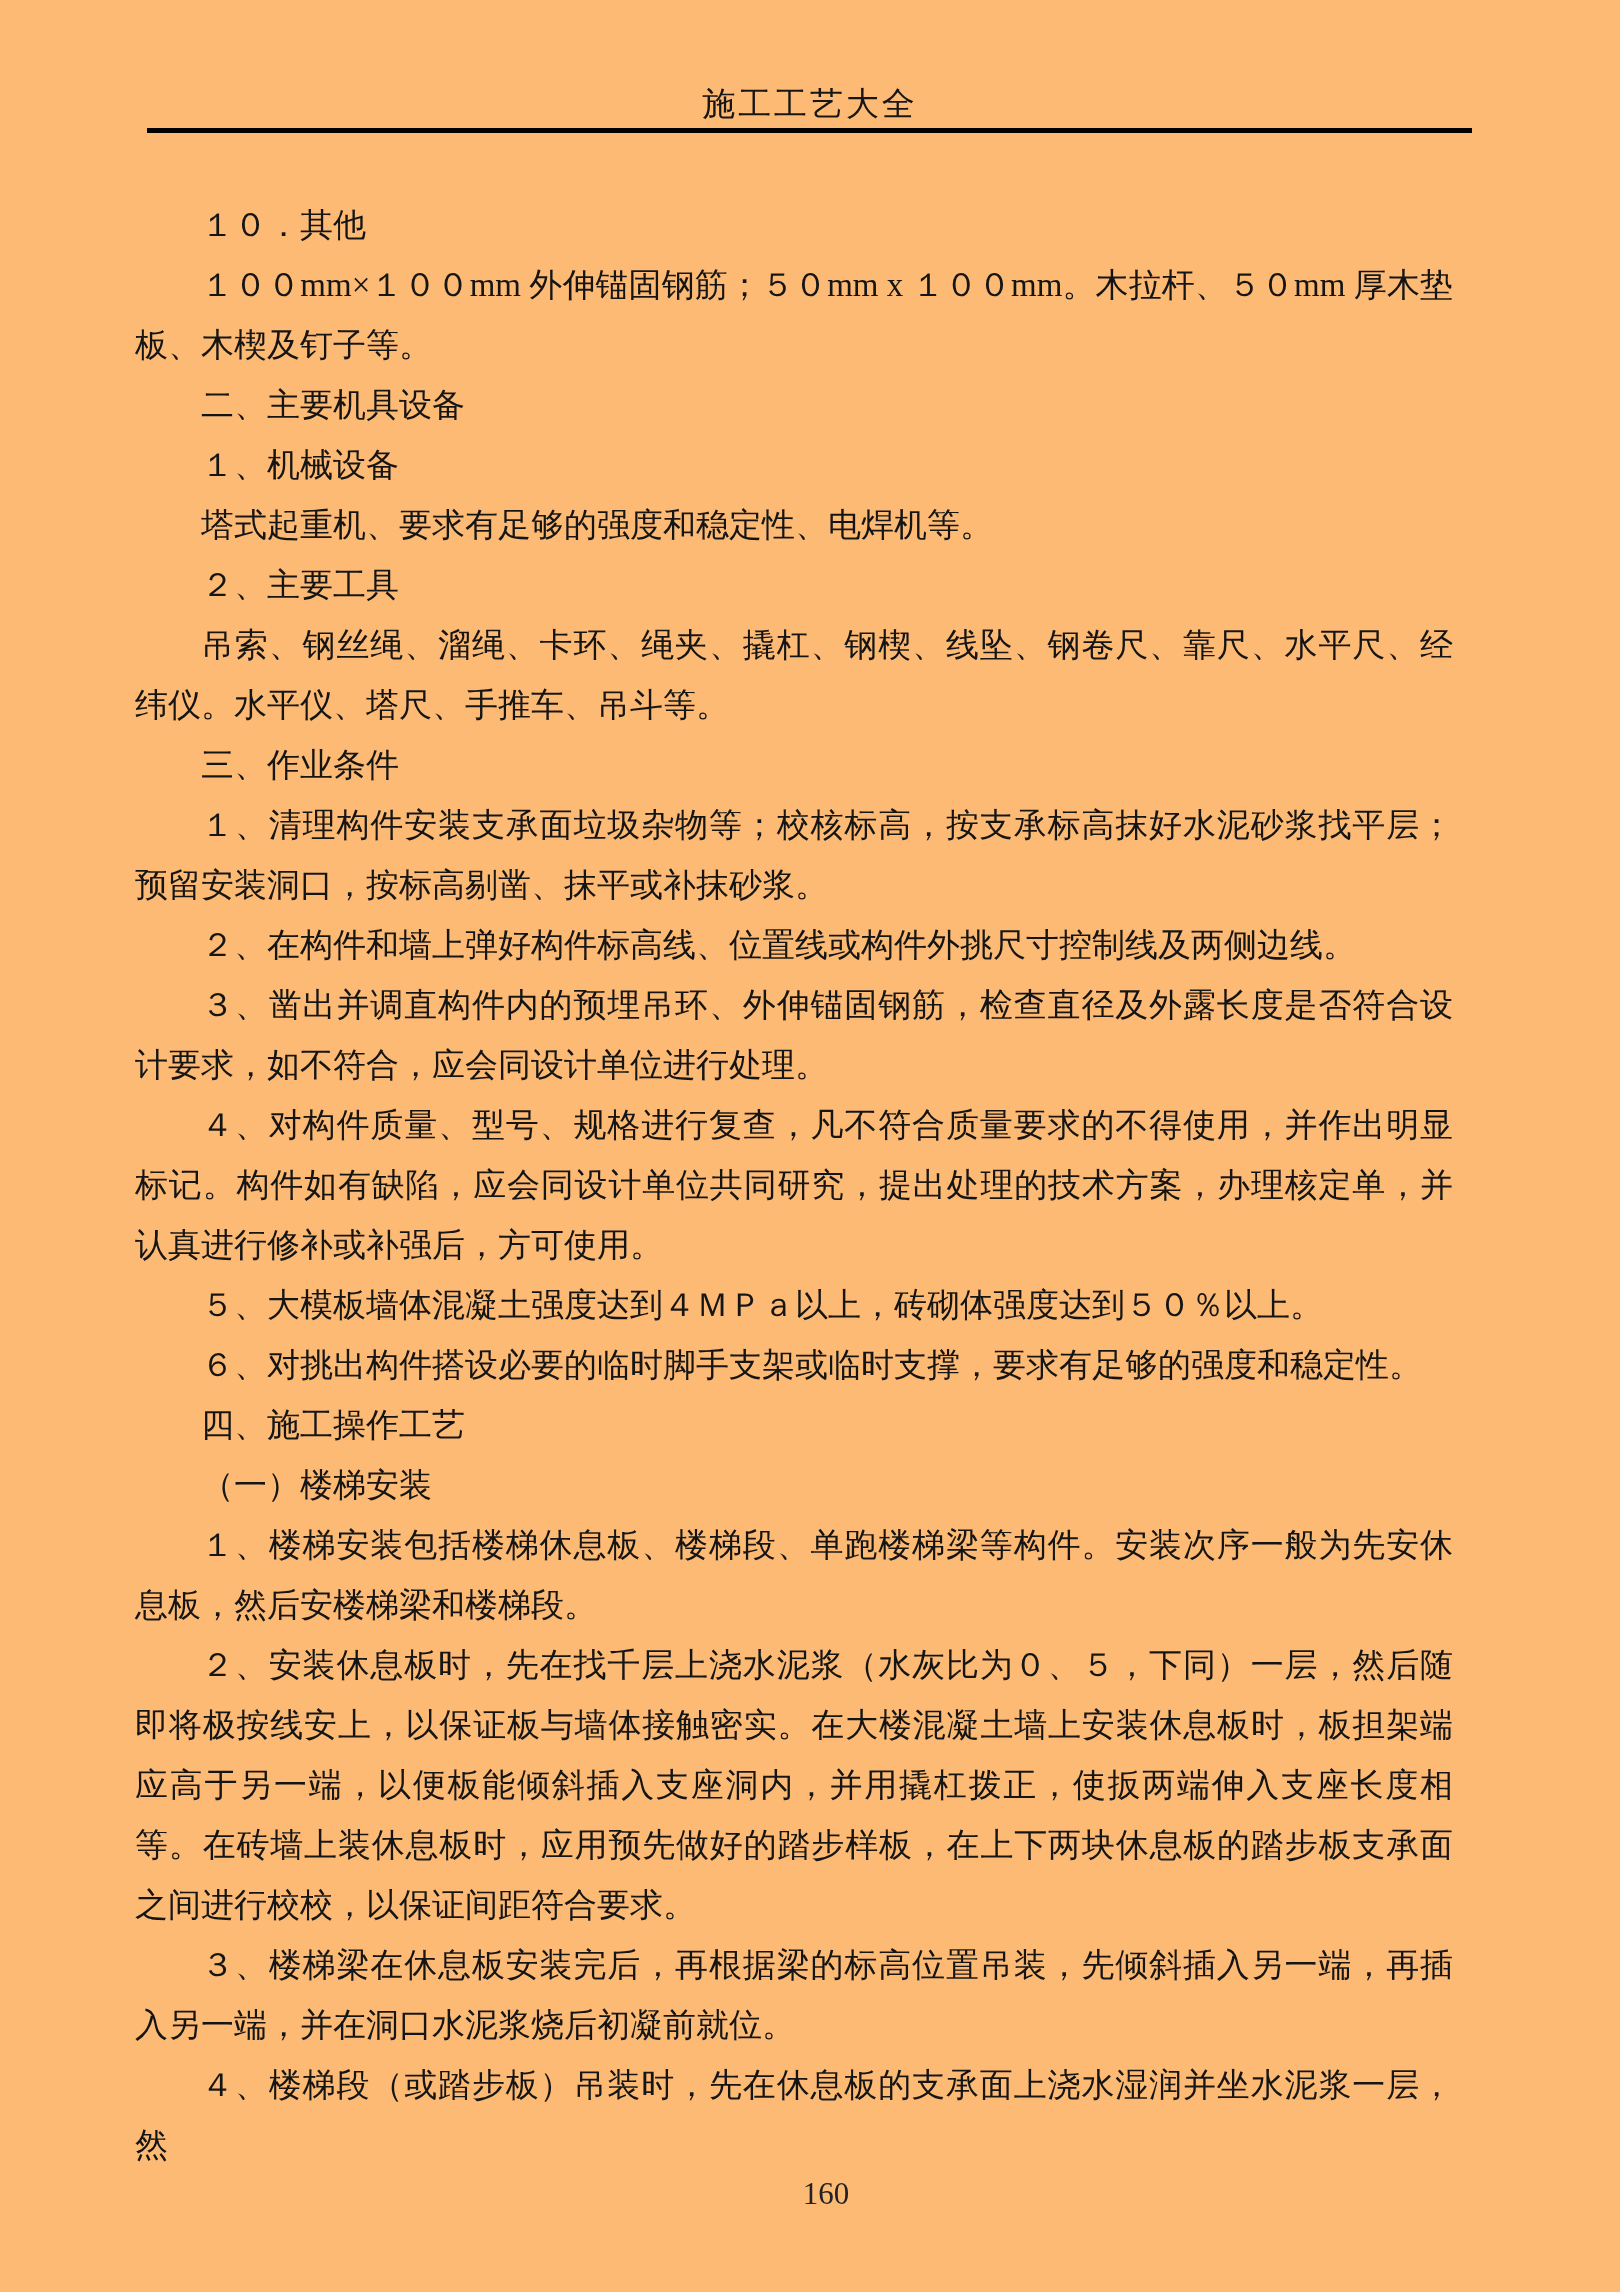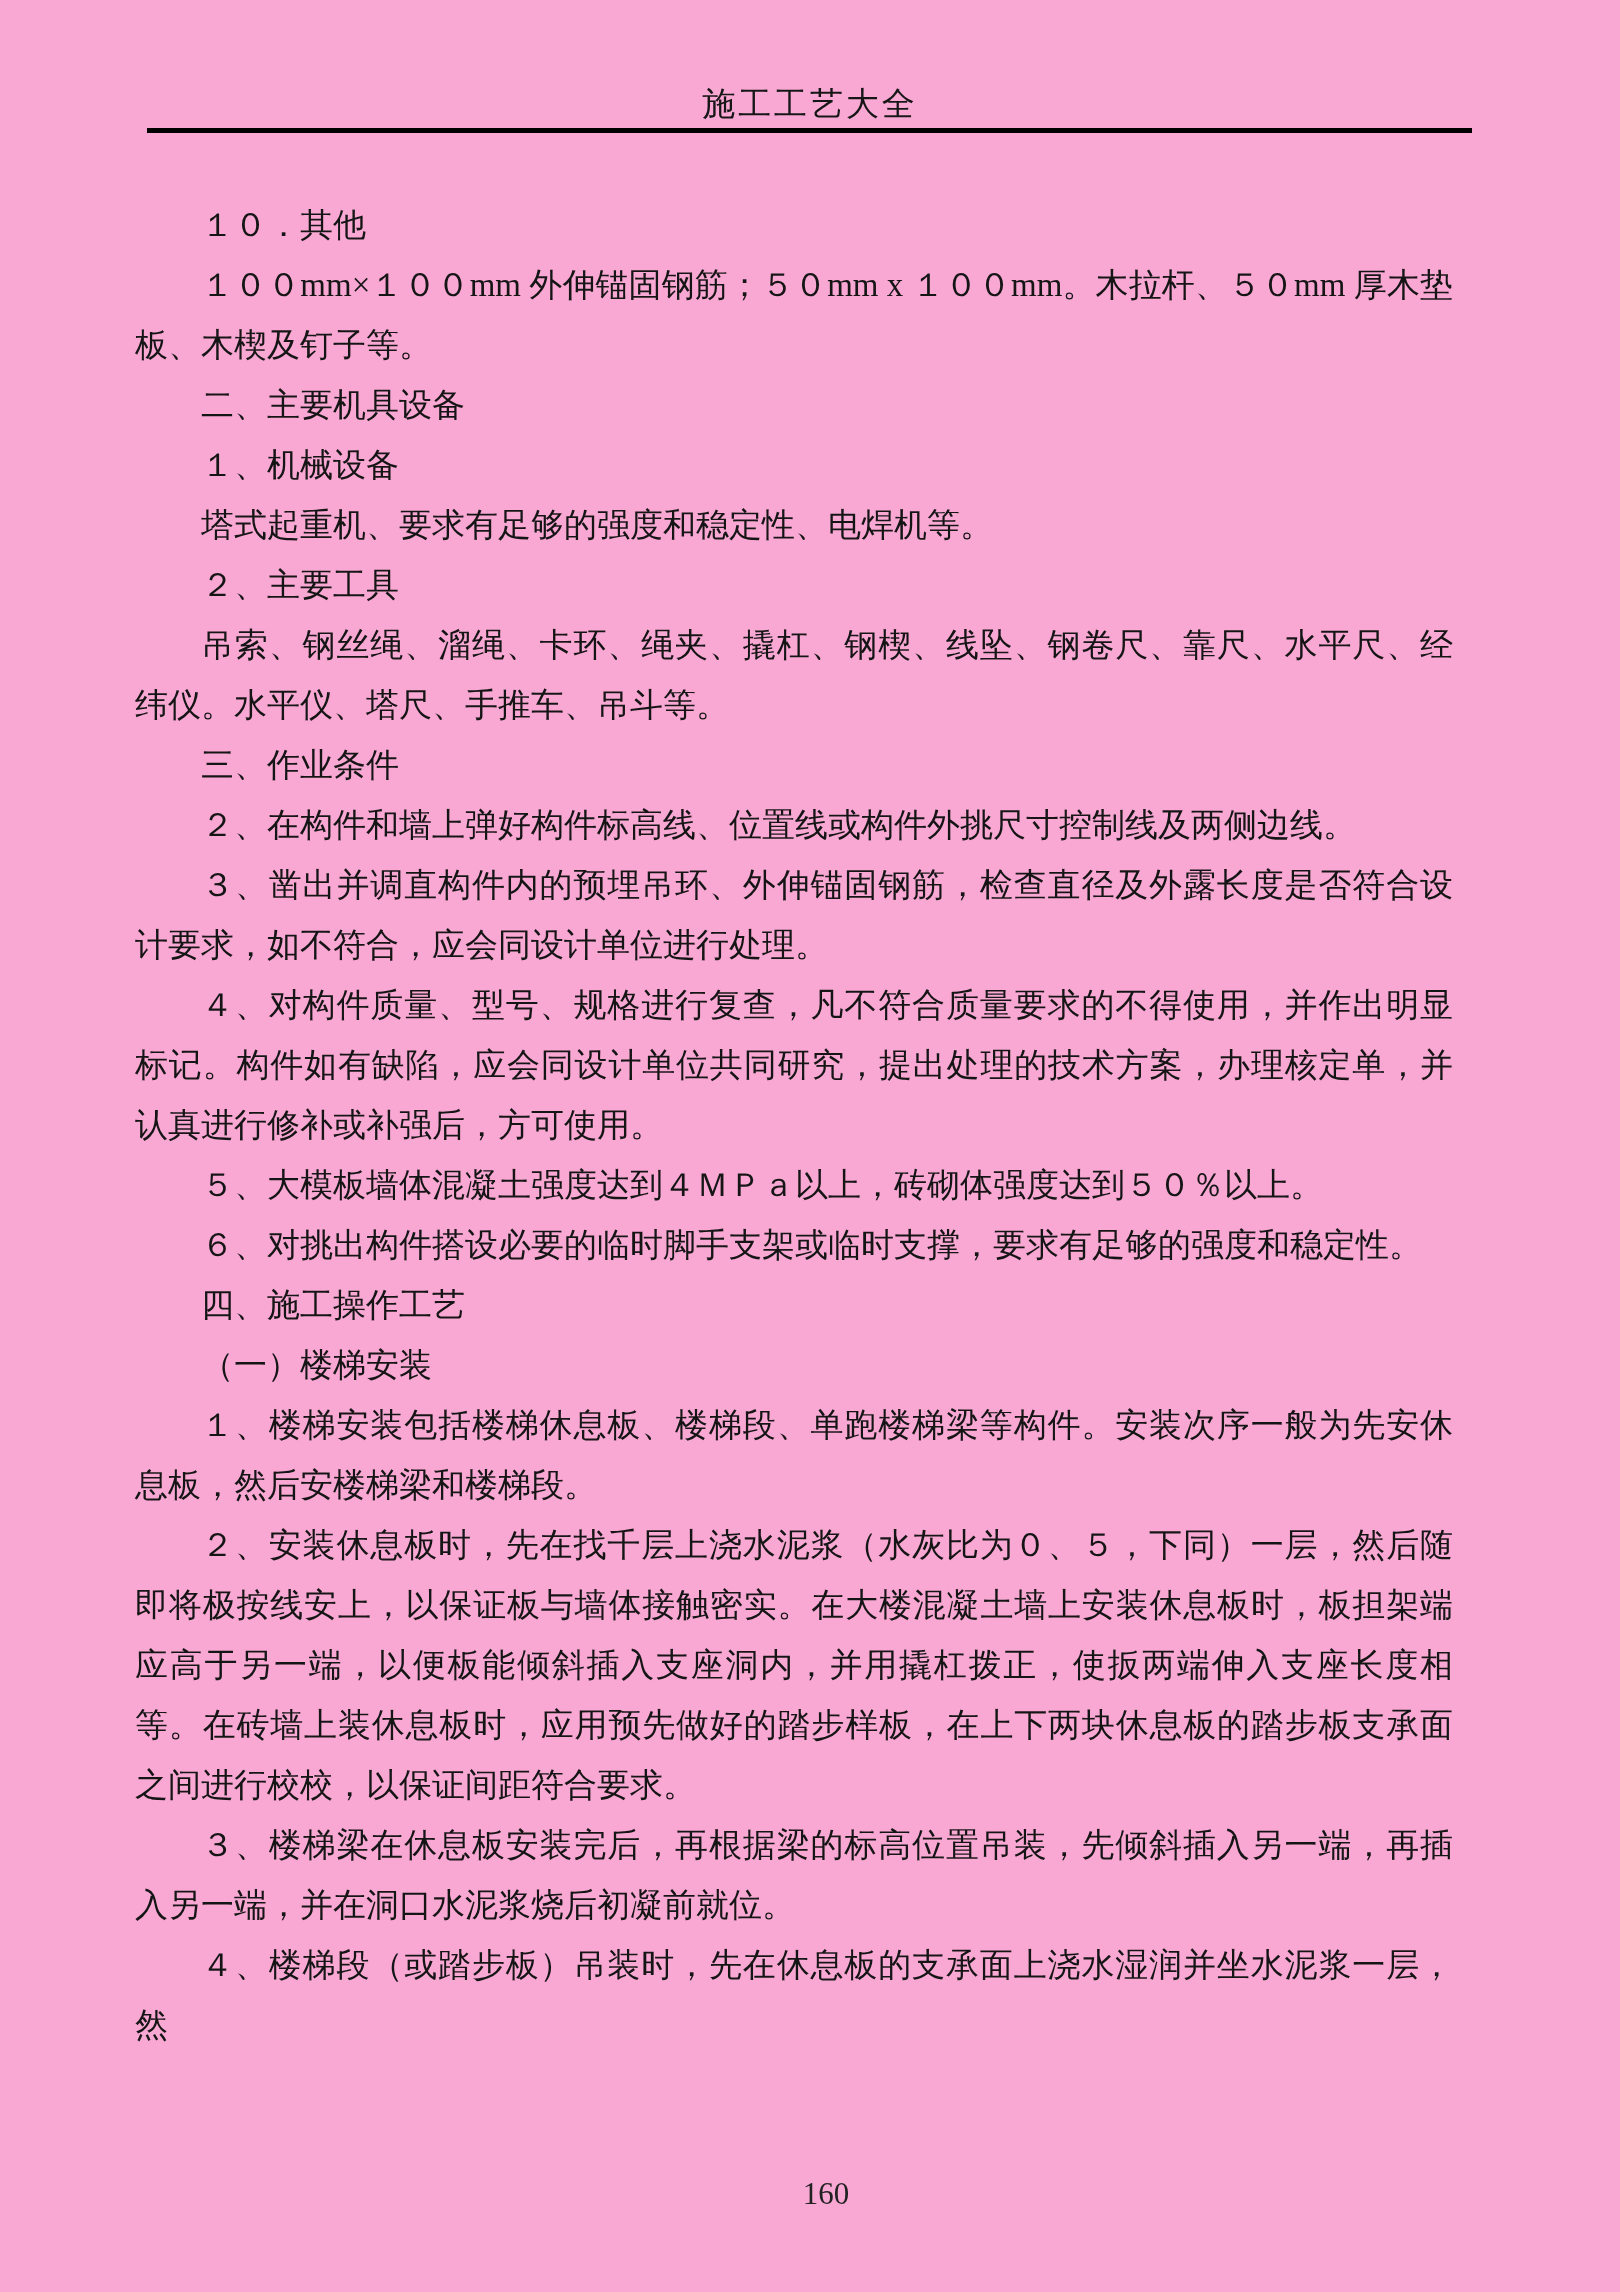--- a/index.html
+++ b/index.html
@@ -11,21 +11,21 @@
     height: 2293px;
     background: #ffffff;
     position: relative;
     font-family: "Liberation Serif", "DejaVu Serif", serif;
     color: #000000;
     overflow: hidden;
   }
   .doc-page {
     position: absolute;
     inset: 0;
-    background: #f9a8d4;
+    background: #fdba74;
   }
   .doc-header-title {
     position: absolute;
     top: 86px;
     left: 0;
     width: 1620px;
     text-align: center;
     font-size: 33px;
     letter-spacing: 2.9px;
     line-height: 37px;
@@ -80,20 +80,21 @@
 
   <div class="doc-body">
     <p>１０．其他</p>
     <p>１００mm×１００mm 外伸锚固钢筋；５０mm x １００mm。木拉杆、５０mm 厚木垫板、木楔及钉子等。</p>
     <p>二、主要机具设备</p>
     <p>１、机械设备</p>
     <p>塔式起重机、要求有足够的强度和稳定性、电焊机等。</p>
     <p>２、主要工具</p>
     <p>吊索、钢丝绳、溜绳、卡环、绳夹、撬杠、钢楔、线坠、钢卷尺、靠尺、水平尺、经纬仪。水平仪、塔尺、手推车、吊斗等。</p>
     <p>三、作业条件</p>
+    <p>１、清理构件安装支承面垃圾杂物等；校核标高，按支承标高抹好水泥砂浆找平层；预留安装洞口，按标高剔凿、抹平或补抹砂浆。</p>
     <p>２、在构件和墙上弹好构件标高线、位置线或构件外挑尺寸控制线及两侧边线。</p>
     <p>３、凿出并调直构件内的预埋吊环、外伸锚固钢筋，检查直径及外露长度是否符合设计要求，如不符合，应会同设计单位进行处理。</p>
     <p>４、对构件质量、型号、规格进行复查，凡不符合质量要求的不得使用，并作出明显标记。构件如有缺陷，应会同设计单位共同研究，提出处理的技术方案，办理核定单，并认真进行修补或补强后，方可使用。</p>
     <p>５、大模板墙体混凝土强度达到４ＭＰａ以上，砖砌体强度达到５０％以上。</p>
     <p>６、对挑出构件搭设必要的临时脚手支架或临时支撑，要求有足够的强度和稳定性。</p>
     <p>四、施工操作工艺</p>
     <p>（一）楼梯安装</p>
     <p>１、楼梯安装包括楼梯休息板、楼梯段、单跑楼梯梁等构件。安装次序一般为先安休息板，然后安楼梯梁和楼梯段。</p>
     <p>２、安装休息板时，先在找千层上浇水泥浆（水灰比为０、５，下同）一层，然后随即将极按线安上，以保证板与墙体接触密实。在大楼混凝土墙上安装休息板时，板担架端应高于另一端，以便板能倾斜插入支座洞内，并用撬杠拨正，使扳两端伸入支座长度相等。在砖墙上装休息板时，应用预先做好的踏步样板，在上下两块休息板的踏步板支承面之间进行校校，以保证间距符合要求。</p>
     <p>３、楼梯梁在休息板安装完后，再根据梁的标高位置吊装，先倾斜插入另一端，再插入另一端，并在洞口水泥浆烧后初凝前就位。</p>

